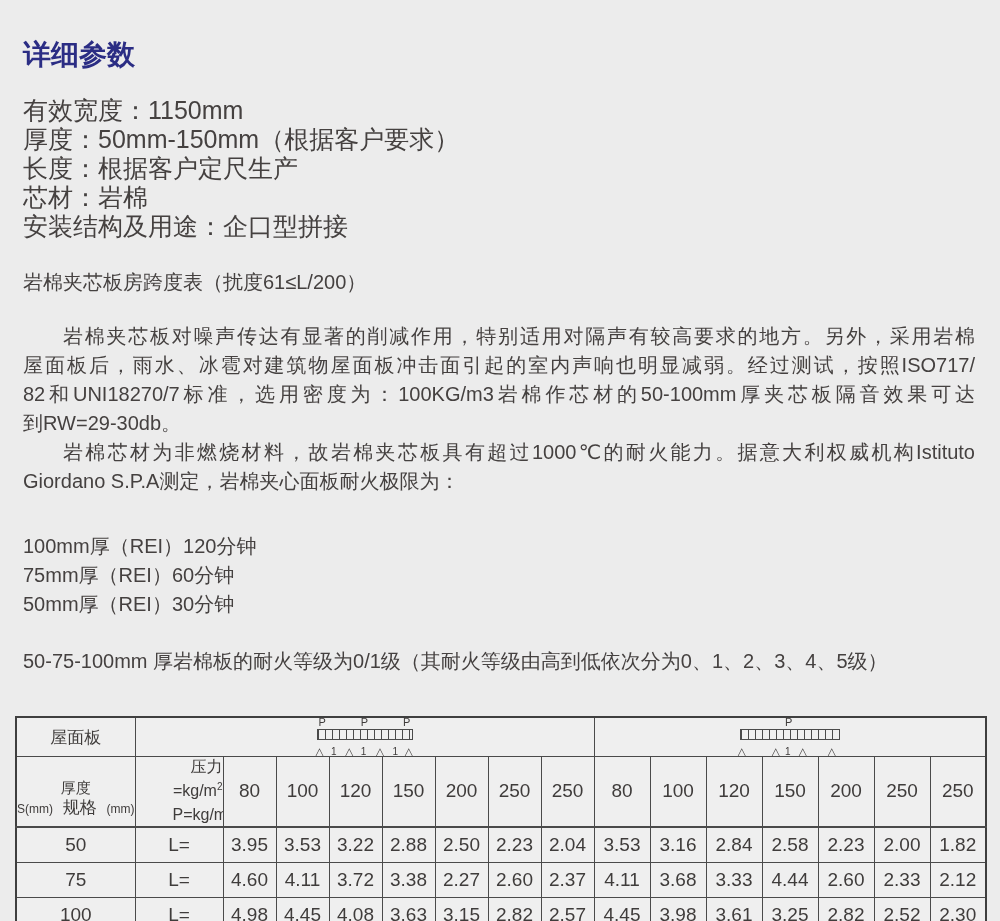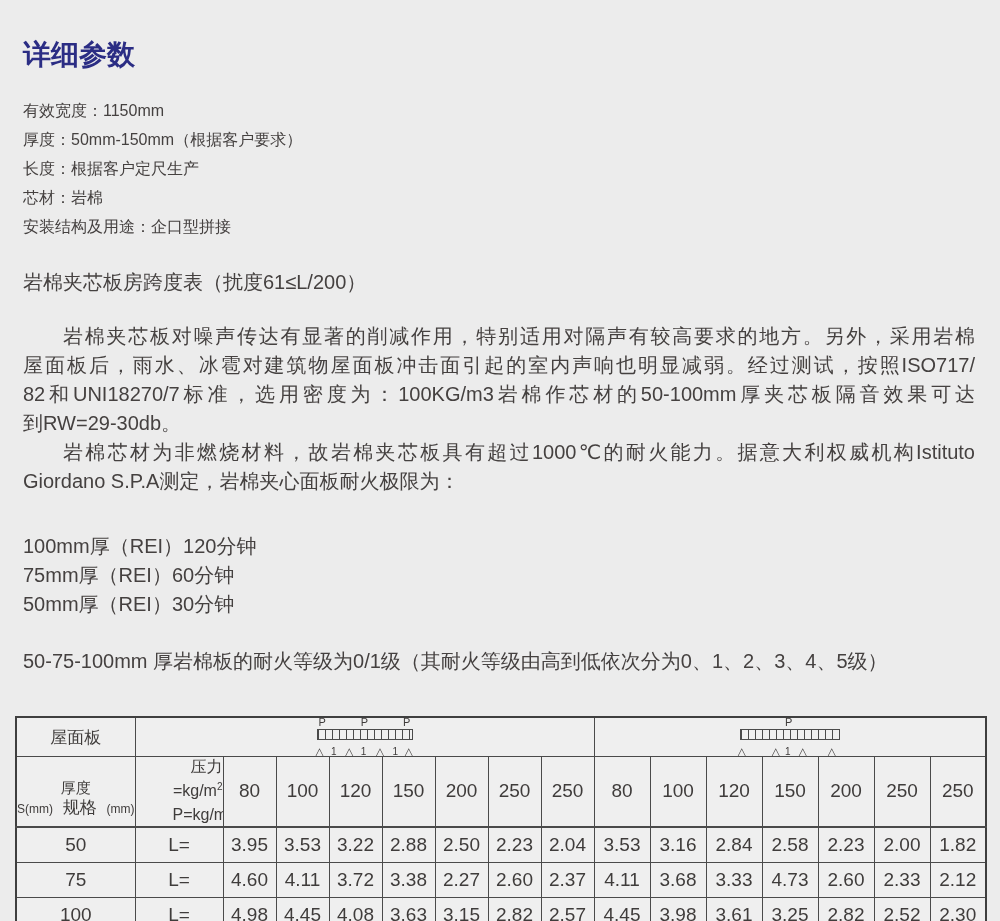--- a/index.html
+++ b/index.html
@@ -10,21 +10,21 @@
     font-family:"Liberation Sans","DejaVu Sans",sans-serif;
     overflow:hidden;
   }
   .page{padding-top:36px;}
   .title{
     margin:0 0 0 23px;
     font-size:28px;
     font-weight:bold;
     color:#2b2d84;
   }
-  .specs{margin:22px 8px 0 23px;font-size:16px;line-height:29px;}
+  .specs{margin:22px 8px 0 23px;font-size:25px;line-height:29px;}
   .section-heading{margin:27px 0 0 23px;font-size:20px;line-height:29px;}
   .paragraphs{margin:25px 23px 0 23px;width:952px;font-size:20px;line-height:29px;}
   .jline{text-align:justify;text-align-last:justify;}
   .indent{text-indent:2em;}
   .rei{margin:36px 0 0 23px;font-size:20px;line-height:29px;}
   .fire-grade{margin:28px 0 0 23px;font-size:20px;line-height:29px;}
 
   
   table.span-table{
     margin:40px 0 0 15px;
@@ -214,21 +214,21 @@
       <td class="g1start">4.60</td>
       <td>4.11</td>
       <td>3.72</td>
       <td>3.38</td>
       <td>2.27</td>
       <td>2.60</td>
       <td>2.37</td>
       <td class="g2start">4.11</td>
       <td>3.68</td>
       <td>3.33</td>
-      <td>4.73</td>
+      <td>4.44</td>
       <td>2.60</td>
       <td>2.33</td>
       <td>2.12</td>
     </tr>
     <tr class="datarow">
       <td>100</td>
       <td class="c-l">L=</td>
       <td class="g1start">4.98</td>
       <td>4.45</td>
       <td>4.08</td>

